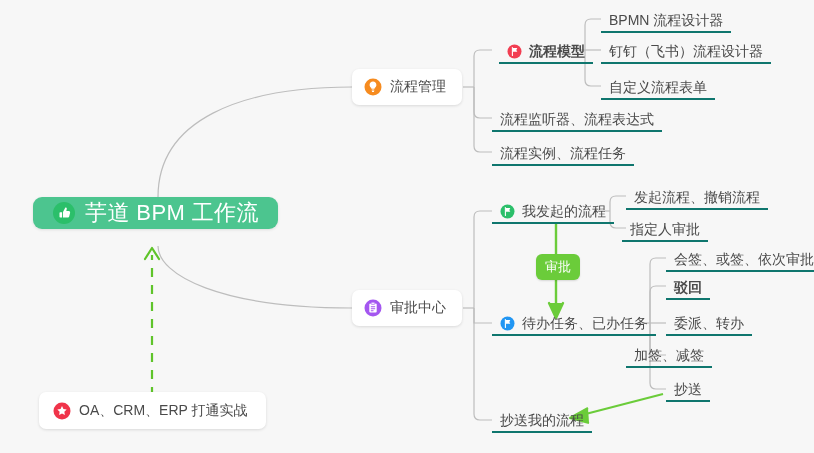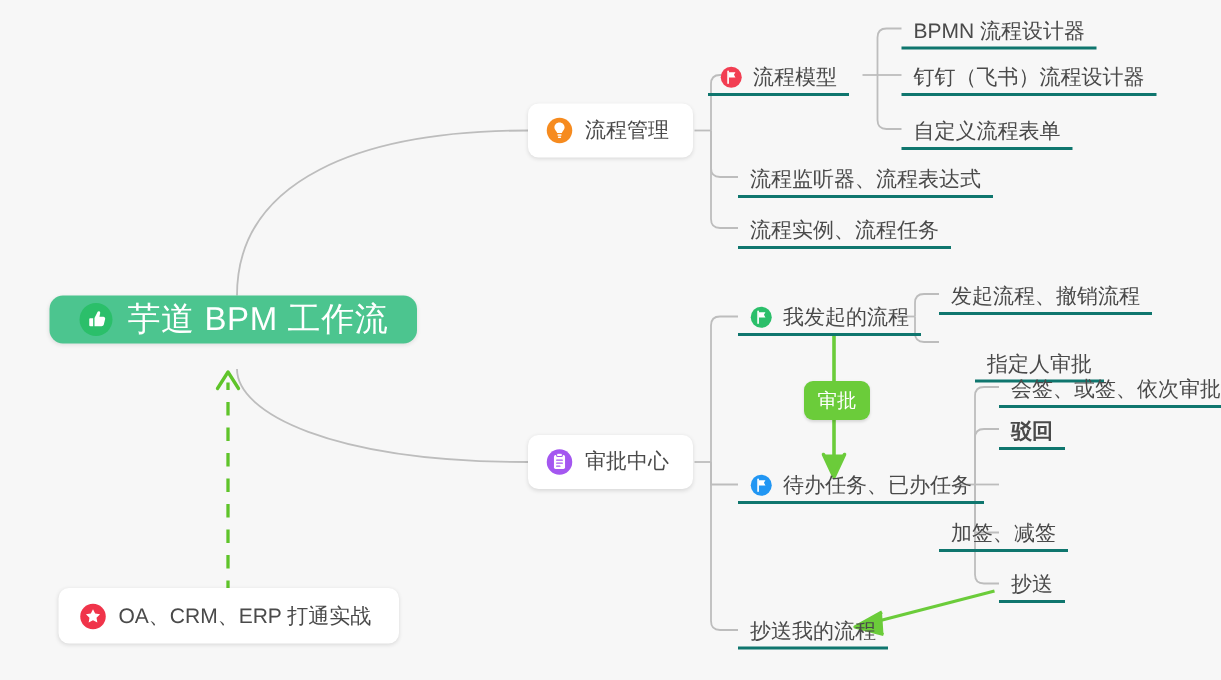--- a/index.html
+++ b/index.html
@@ -172,21 +172,21 @@
       <svg width="18" height="18" viewBox="0 0 18 18">
         <circle cx="9" cy="9" r="8.5" fill="#f68b1f"></circle>
         <path d="M9 3.6c-2 0-3.4 1.5-3.4 3.3 0 1.3.7 2 1.3 2.7.3.4.5.7.5 1.1h3.2c0-.4.2-.7.5-1.1.6-.7 1.3-1.4 1.3-2.7 0-1.8-1.4-3.3-3.4-3.3z" fill="#ffffff"></path>
         <rect x="7.6" y="11.5" width="2.8" height="1" rx="0.5" fill="#ffffff"></rect>
         <rect x="7.9" y="13" width="2.2" height="1" rx="0.5" fill="#ffffff"></rect>
       </svg>
     </span>
     <span class="label">流程管理</span>
   </div>
 
-  <div class="node leaf" style="left:472px; top:36px;">
+  <div class="node leaf" style="left:499px; top:36px;font-weight:bold;">
     <span class="ic">
       <svg width="15" height="15" viewBox="0 0 15 15">
         <circle cx="7.5" cy="7.5" r="7" fill="#f23e52"></circle>
         <path d="M5.4 3.6v7.9" stroke="#ffffff" stroke-width="1.1" stroke-linecap="round"></path>
         <path d="M5.9 4.1h4.4l-1 1.8 1 1.8H5.9z" fill="#ffffff"></path>
       </svg>
     </span>
     <span class="label">流程模型</span>
   </div>
 
@@ -228,41 +228,44 @@
         <path d="M5.4 3.6v7.9" stroke="#ffffff" stroke-width="1.1" stroke-linecap="round"></path>
         <path d="M5.9 4.1h4.4l-1 1.8 1 1.8H5.9z" fill="#ffffff"></path>
       </svg>
     </span>
     <span class="label">我发起的流程</span>
   </div>
 
   <div class="node leaf" style="left:626px; top:182px;">
     <span class="label">发起流程、撤销流程</span>
   </div>
-  <div class="node leaf" style="left:650px; top:214px;margin-top:13px;">
+  <div class="node leaf" style="left:622px; top:214px;">
     <span class="label">指定人审批</span>
   </div>
 
   <div class="node leaf" style="left:492px; top:308px;">
     <span class="ic">
       <svg width="15" height="15" viewBox="0 0 15 15">
         <circle cx="7.5" cy="7.5" r="7" fill="#2196f3"></circle>
         <path d="M5.4 3.6v7.9" stroke="#ffffff" stroke-width="1.1" stroke-linecap="round"></path>
         <path d="M5.9 4.1h4.4l-1 1.8 1 1.8H5.9z" fill="#ffffff"></path>
       </svg>
     </span>
     <span class="label">待办任务、已办任务</span>
   </div>
 
   <div class="node leaf" style="left:666px; top:244px;">
     <span class="label">会签、或签、依次审批</span>
   </div>
   <div class="node leaf" style="left:666px; top:272px;font-weight:bold;">
     <span class="label">驳回</span>
   </div>
+  <div class="node leaf" style="left:666px; top:308px;">
+    <span class="label">委派、转办</span>
+  </div>
   <div class="node leaf" style="left:626px; top:340px;text-align:right;">
     <span class="label">加签、减签</span>
   </div>
   <div class="node leaf" style="left:666px; top:374px;">
     <span class="label">抄送</span>
   </div>
 
   <div class="node leaf" style="left:492px; top:405px;">
     <span class="label">抄送我的流程</span>
   </div>

